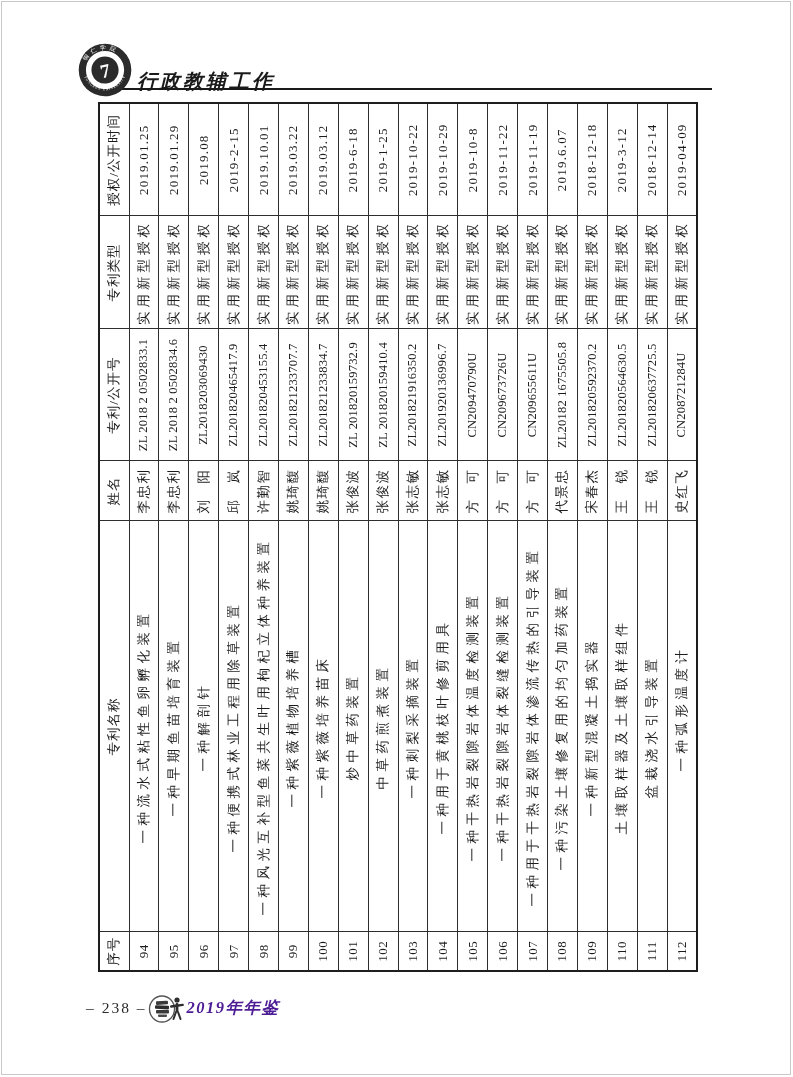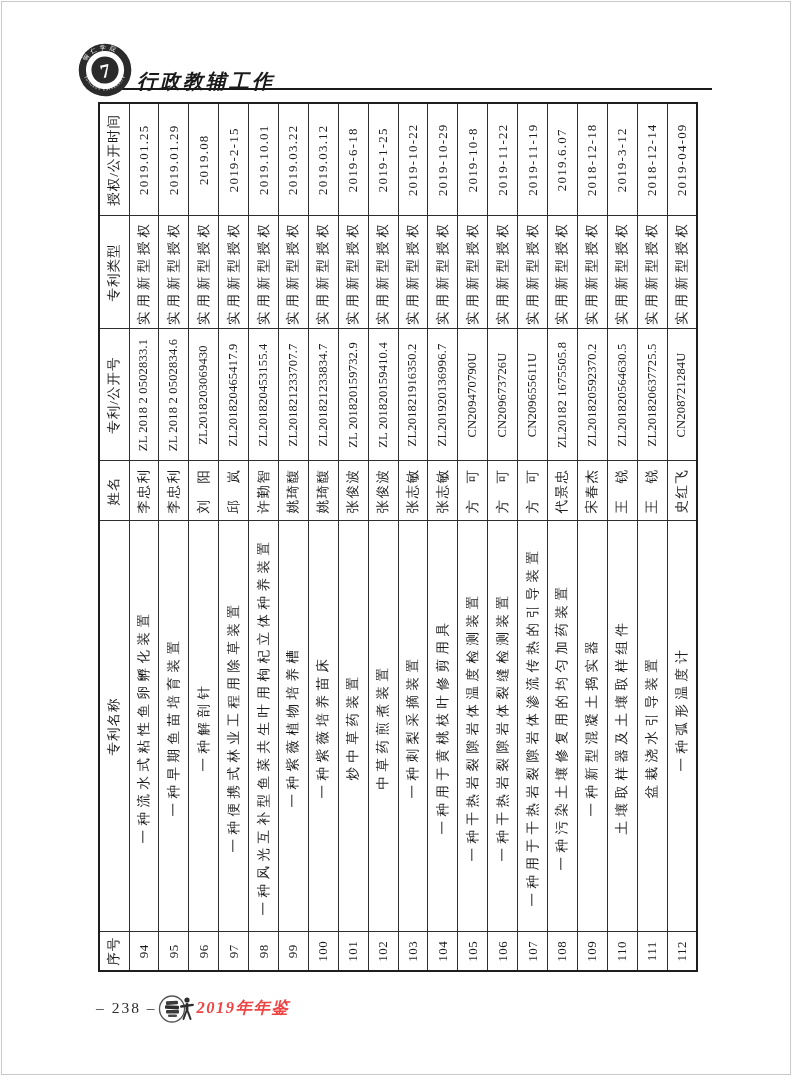--- a/index.html
+++ b/index.html
@@ -52,28 +52,28 @@
   col.w4{width:132px} col.w5{width:113px} col.w6{width:113px}
   .c-no     { font-size:13px; letter-spacing:0.5px; }
   .c-name   { text-align:left; padding-left:12px; font-size:13.5px; letter-spacing:4.5px; }
   .c-person { font-size:13.5px; letter-spacing:1.5px; }
   .c-number { font-size:12.5px; letter-spacing:0.2px; }
   .c-type   { font-size:13.5px; letter-spacing:4px; }
   .c-date   { font-size:13px;  letter-spacing:1.2px; }
 
   
   .footer {
-    position:absolute; left:96px; top:990px; height:36px;
+    position:absolute; left:86px; top:990px; height:36px;
     display:flex; align-items:center; gap:1px;
   }
   .page-number { font-size:15.5px; letter-spacing:2px; color:#2a2a2a; }
   .ornament { width:38px; height:34px; }
   .yearbook-label {
     font-size:16.5px; font-weight:bold; font-style:italic;
-    letter-spacing:1.5px; color:#ef4444; white-space:nowrap;
+    letter-spacing:1.5px; color:#4c1d95; white-space:nowrap;
   }
 </style>
 </head>
 <body>
 
 <div class="scan-frame"></div>
 
 <svg class="logo" viewBox="0 0 66 66">
   <circle cx="33" cy="33" r="31" fill="#2b2b2b"></circle>
   <circle cx="33" cy="33" r="22.5" fill="#ffffff"></circle>

